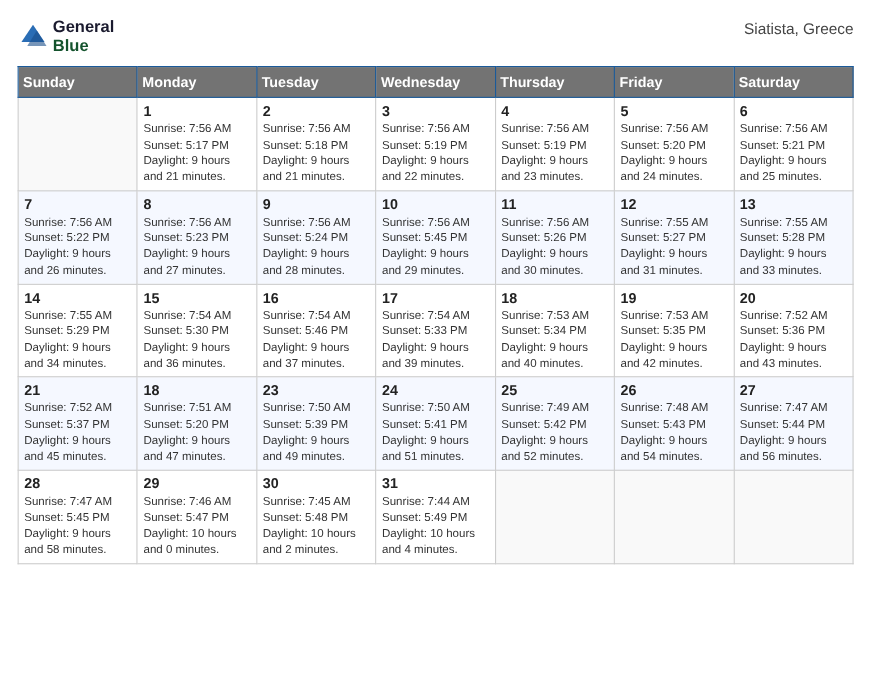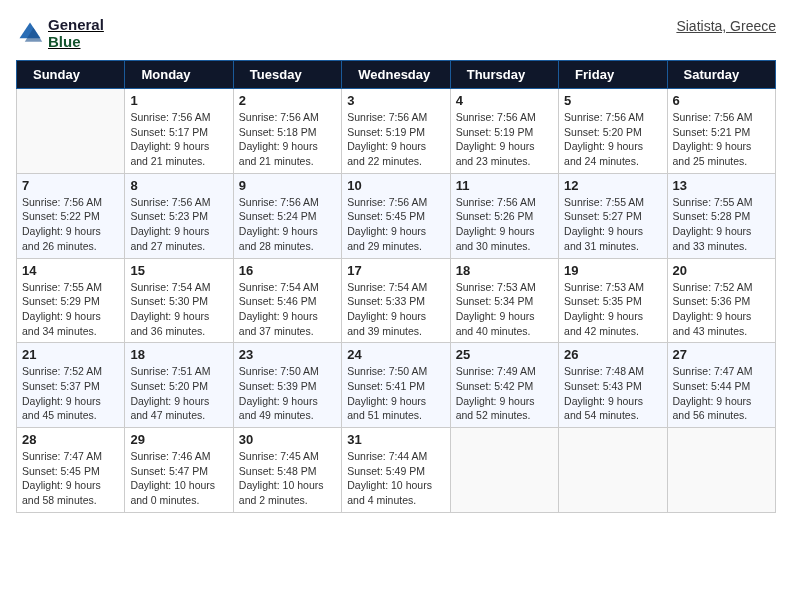--- a/index.html
+++ b/index.html
@@ -13,52 +13,50 @@
     .header {
       display: flex;
       justify-content: space-between;
       align-items: flex-start;
       margin-bottom: 10px;
     }
     .logo {
       display: flex;
       align-items: center;
       gap: 4px;
-      text-decoration: underline;
     }
     .logo-icon {
       width: 28px;
       height: 28px;
     }
     .title-block {
       text-align: right;
     }
     .month-title {
       font-size: 36px;
       font-weight: bold;
       color: #1a1a2e;
       line-height: 1;
     }
     .subtitle {
       font-size: 14px;
       color: #444;
       margin-top: 2px;
-      text-decoration: underline;
     }
     table {
       width: 100%;
       border-collapse: collapse;
       table-layout: fixed;
     }
     th {
-      background-color: #0f172a;
+      background-color: #737373;
       color: #fff;
       font-size: 13px;
       font-weight: bold;
-      padding: 6px 16px;
+      padding: 6px 4px;
       border: 1px solid #1a5a9a;
       text-align: left;
     }
     td {
       border: 1px solid #ccc;
       vertical-align: top;
       padding: 4px 5px;
       min-height: 80px;
       font-size: 11px;
       color: #222;

